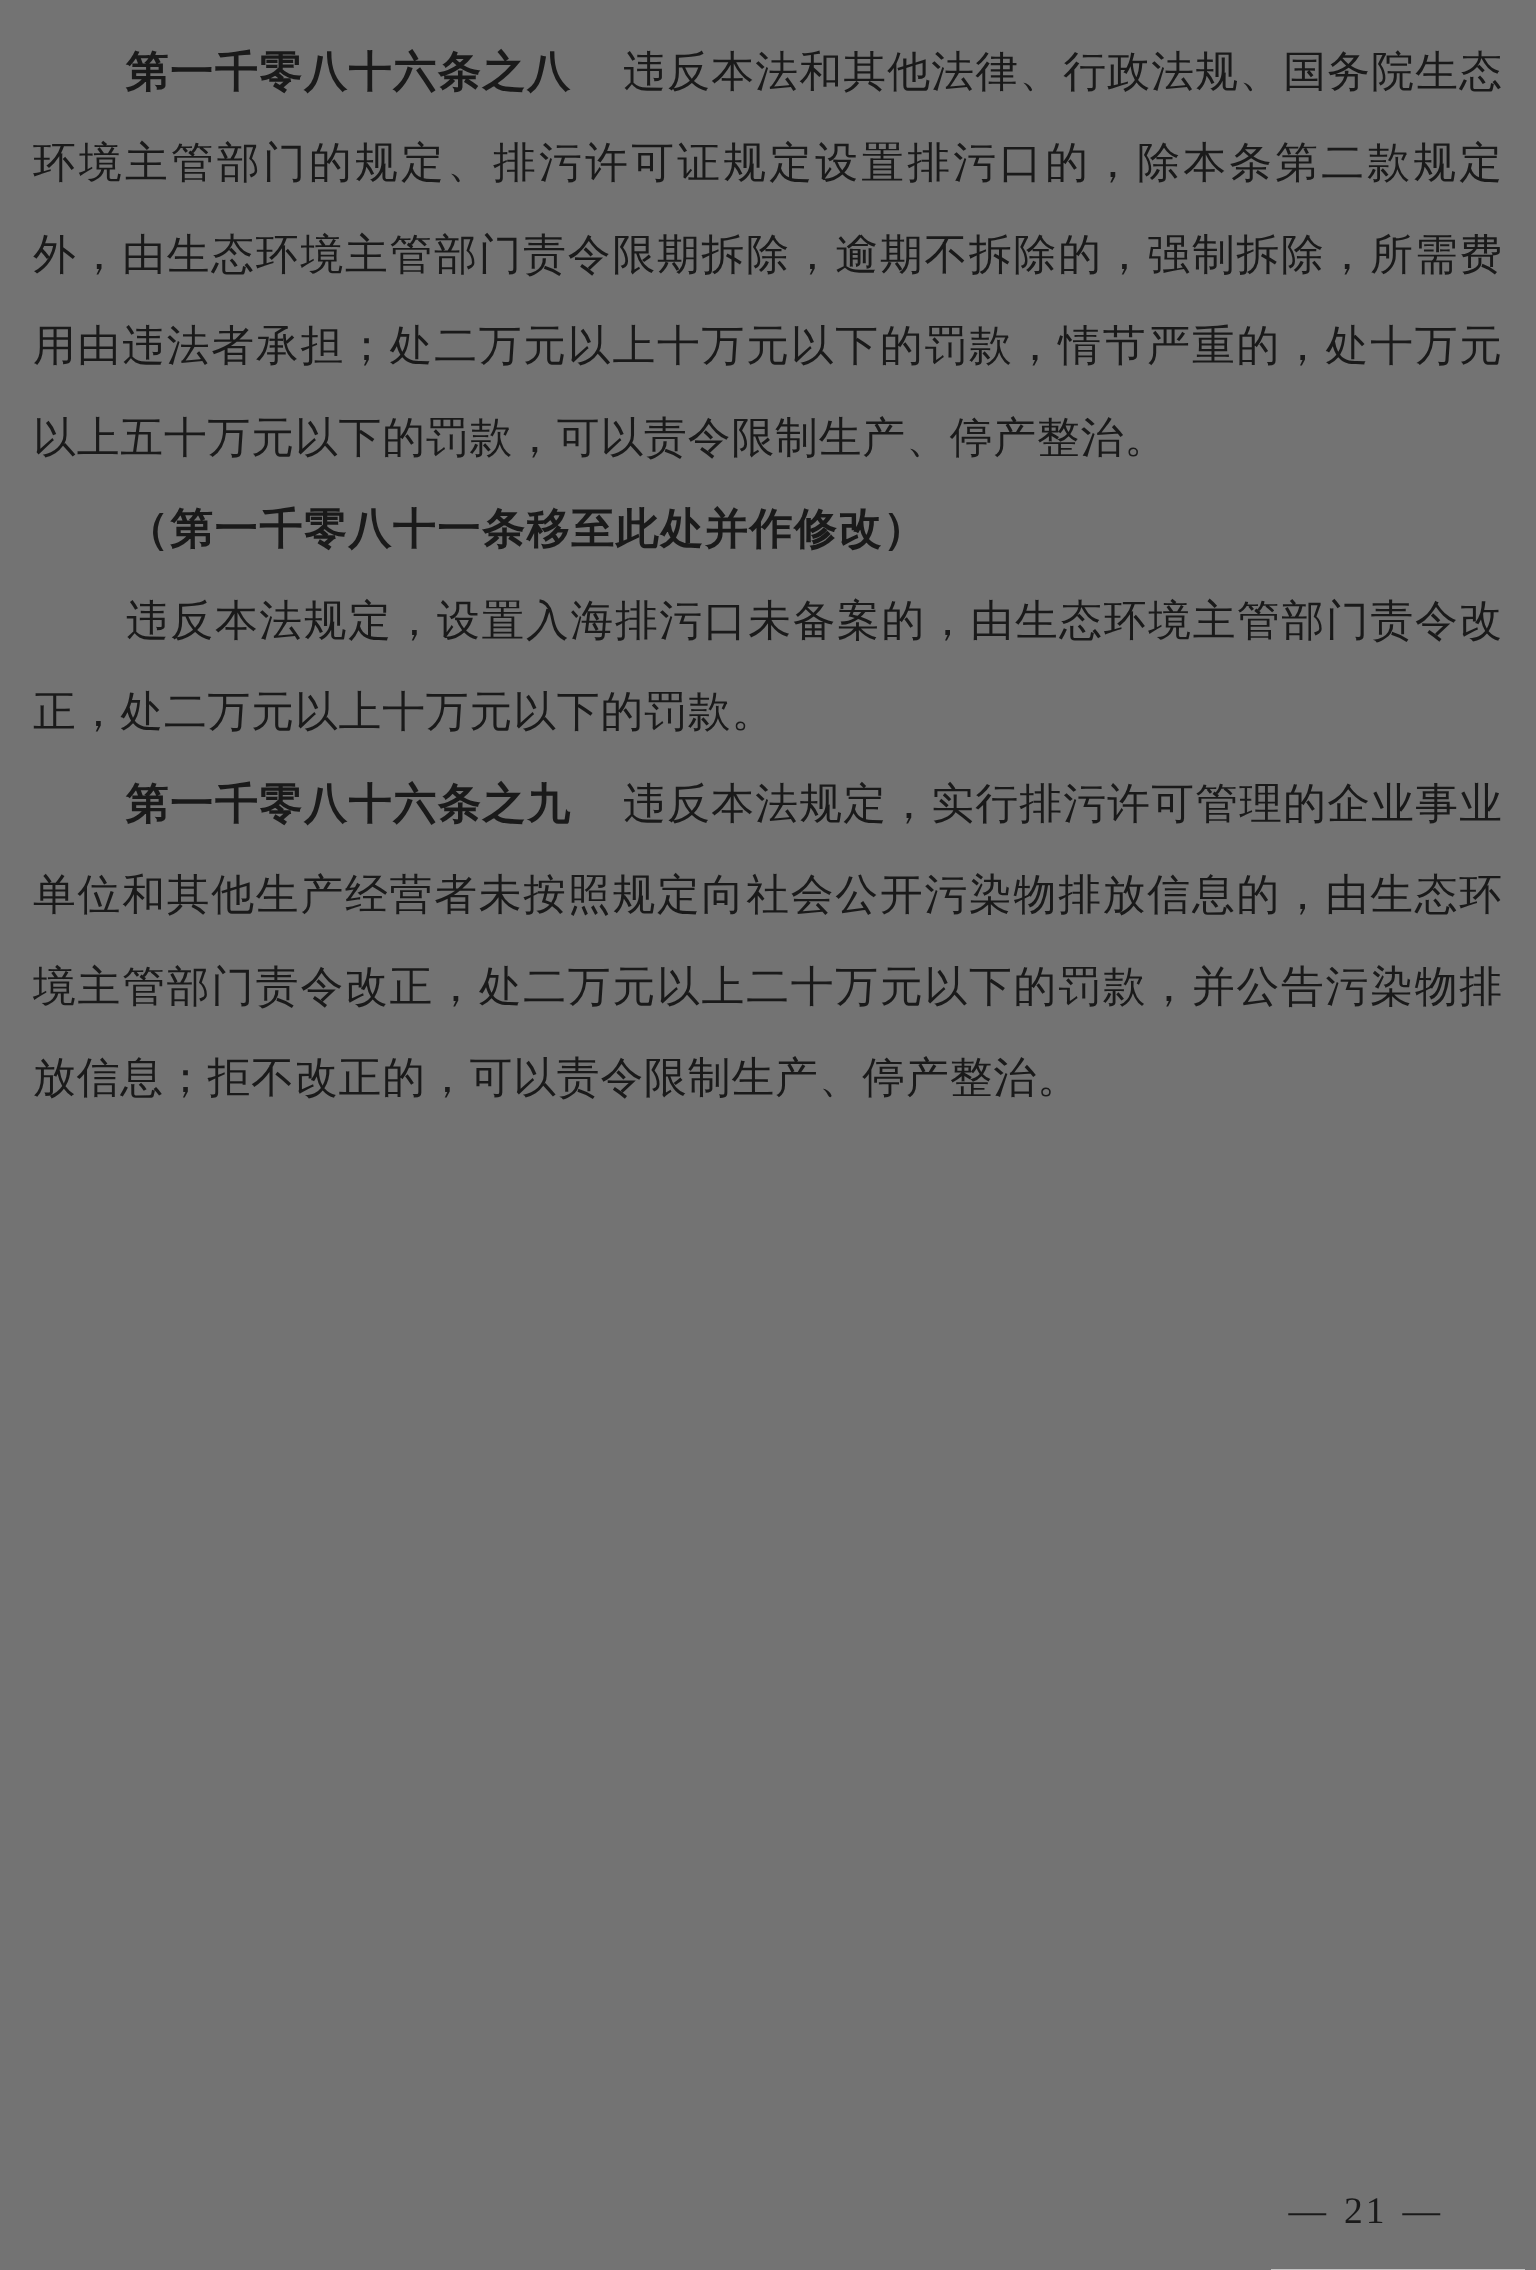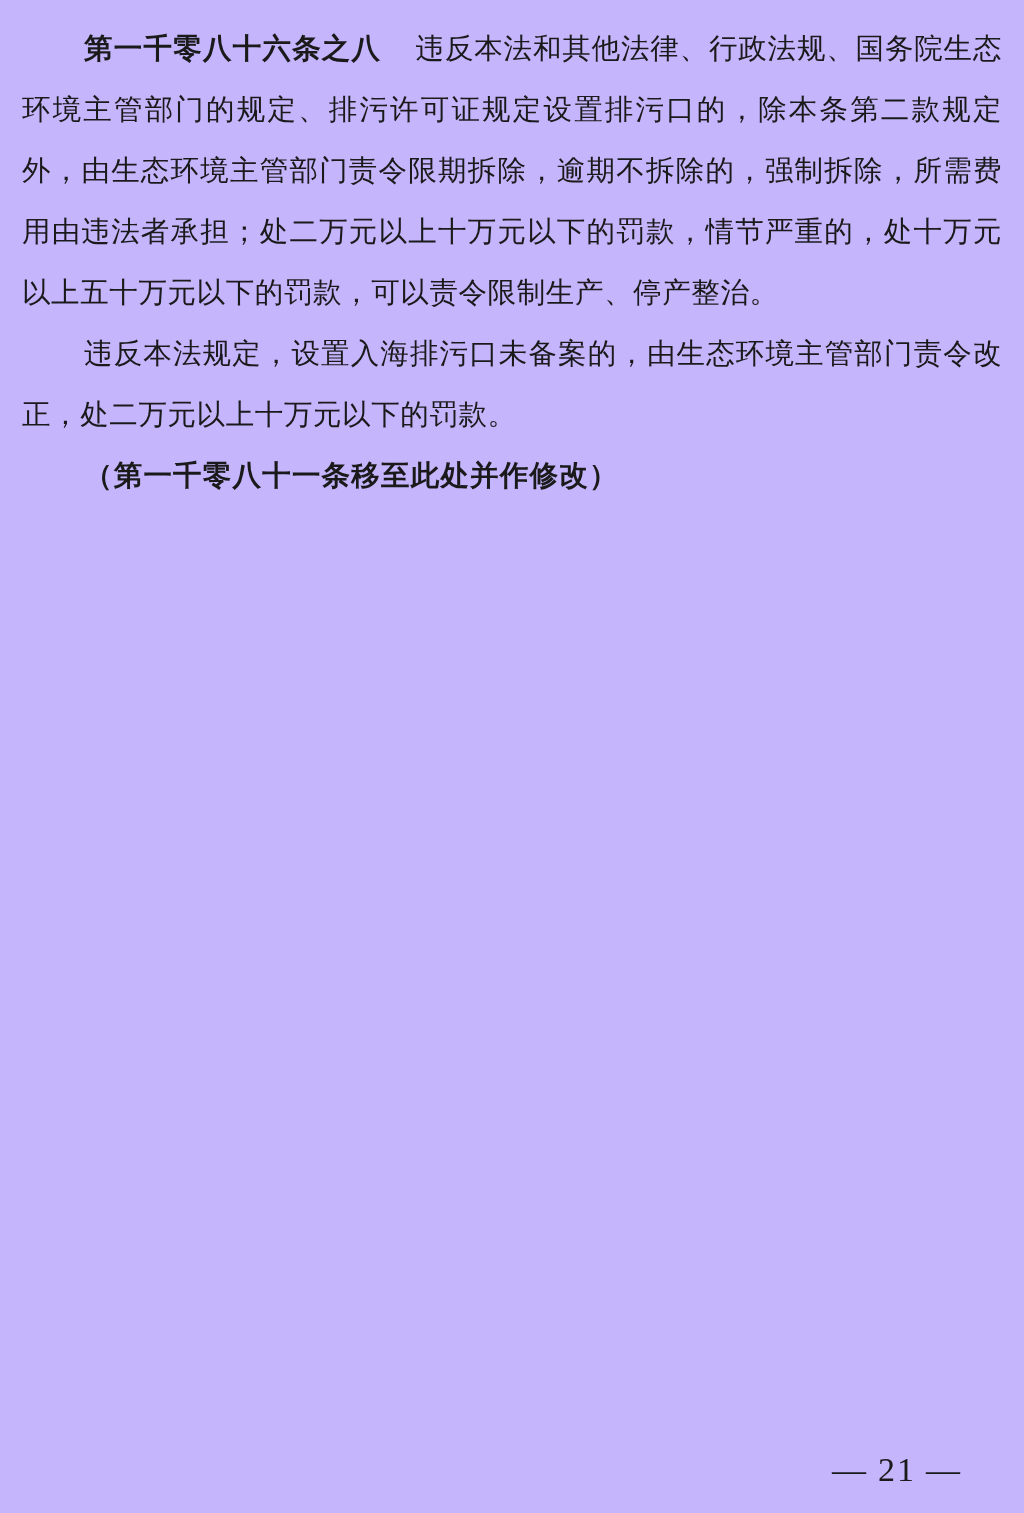--- a/index.html
+++ b/index.html
@@ -10,21 +10,21 @@
   body {
     font-family: "Liberation Serif", "DejaVu Serif", serif;
     color: #1a1a1a;
   }
   .page {
     position: relative;
     width: 1024px;
     height: 1513px;
     box-sizing: border-box;
     padding: 18px 30px 0 22px;
-    background: #c4b5fd;
+    background: #737373;
     overflow: hidden;
   }
   .doc-body {
     width: 980px;
     margin: 0 auto;
   }
   p.para {
     margin: 0 0 0 0;
     font-size: 28.5px;
     line-height: 61px;
@@ -46,49 +46,52 @@
     width: 34px;
   }
   p.para.bold-line {
     font-weight: 700;
     letter-spacing: 1.2px;
   }
   .page-number {
     position: absolute;
     right: 52px;
     bottom: 24px;
-    font-size: 34px;
+    font-size: 25px;
     letter-spacing: 2px;
     color: #1a1a1a;
     font-family: "Liberation Serif", serif;
   }
   .pn-dash {
     display: inline-block;
     padding: 0 10px;
   }
 </style>
 </head>
 <body>
 
 <div class="page">
   <div class="doc-body">
 
     <p class="para indent">
       <span class="art-label">第一千零八十六条之八</span><span class="art-gap"></span><span>违反本法和其他法律、行政法规、国务院生态环境主管部门的规定、排污许可证规定设置排污口的，除本条第二款规定外，由生态环境主管部门责令限期拆除，逾期不拆除的，强制拆除，所需费用由违法者承担；处二万元以上十万元以下的罚款，情节严重的，处十万元以上五十万元以下的罚款，可以责令限制生产、停产整治。</span>
     </p>
 
 
+    <p class="para indent bold-line">
+      <span>（第一千零八十一条移至此处并作修改）</span>
+    </p>
+
     <p class="para indent">
       <span>违反本法规定，设置入海排污口未备案的，由生态环境主管部门责令改正，处二万元以上十万元以下的罚款。</span>
     </p>
 
-    <p class="para indent bold-line">
-      <span>（第一千零八十一条移至此处并作修改）</span>
+    <p class="para indent">
+      <span class="art-label">第一千零八十六条之九</span><span class="art-gap"></span><span>违反本法规定，实行排污许可管理的企业事业单位和其他生产经营者未按照规定向社会公开污染物排放信息的，由生态环境主管部门责令改正，处二万元以上二十万元以下的罚款，并公告污染物排放信息；拒不改正的，可以责令限制生产、停产整治。</span>
     </p>
-
 
 
   </div>
 
   <div class="page-number">
     <span class="pn-dash">—</span><span>21</span><span class="pn-dash">—</span>
   </div>
 </div>
 
 </body></html>

